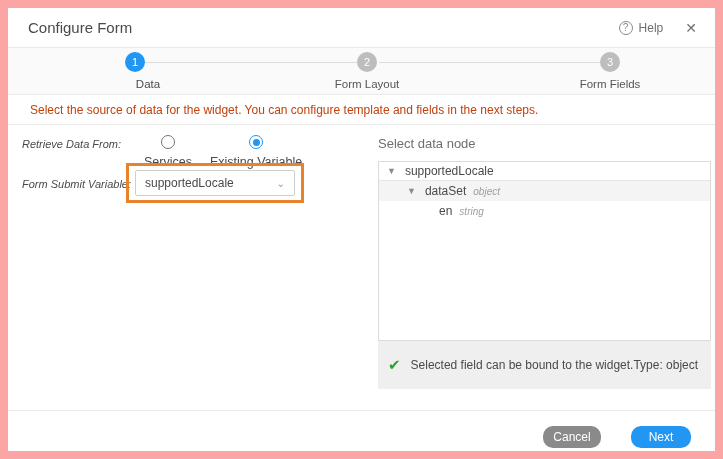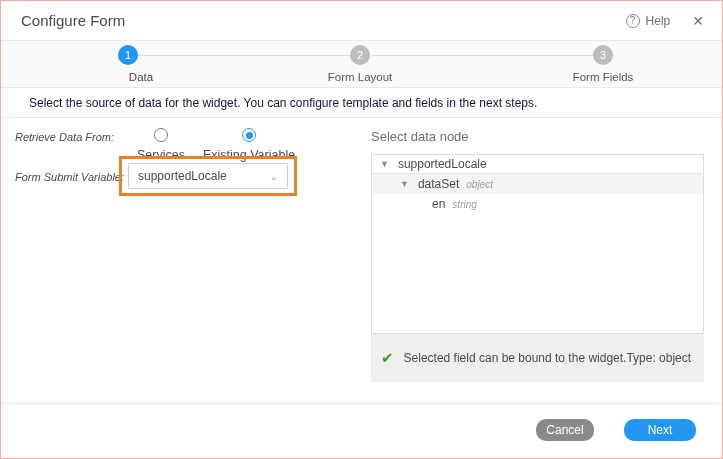--- a/index.html
+++ b/index.html
@@ -3,21 +3,21 @@
 <meta charset="utf-8">
 <style>
   * { margin: 0; padding: 0; box-sizing: border-box; }
   html, body { background: #fff; }
   body { font-family: "Liberation Sans", "DejaVu Sans", sans-serif; }
 
   .dialog {
     position: relative;
     width: 723px;
     height: 459px;
-    border: 1px solid #fca5a5;
+    border: 8px solid #fca5a5;
     background: #fff;
     overflow: hidden;
   }
 
   
   .header {
     height: 40px;
     display: flex;
     align-items: center;
     padding: 0 18px 0 20px;
@@ -74,23 +74,23 @@
   }
   .label-1 { left: 140px; color: #4a4a4a; }
   .label-2 { left: 359px; }
   .label-3 { left: 602px; }
 
   
   .description-row {
     height: 30px;
     display: flex;
     align-items: center;
-    padding: 0 28px;
+    padding: 0 22px;
     font-size: 12px;
-    color: #0f172a;
+    color: #c2410c;
     border-bottom: 1px solid #e9e9e9;
     background: #fff;
   }
 
   
   .content {
     position: relative;
     height: 286px;
     border-bottom: 1px solid #e9e9e9;
     background: #fff;
@@ -172,21 +172,21 @@
   .footer { position: relative; height: 48px; background: #fff; }
   .btn {
     position: absolute; top: 15px;
     height: 22px;
     border: none; border-radius: 10px;
     font-size: 12px; color: #fff;
     font-family: "Liberation Sans", "DejaVu Sans", sans-serif;
     cursor: pointer;
   }
   .btn-cancel { left: 535px; width: 58px; background: #8a8a8a; }
-  .btn-next { left: 623px; width: 72px; background: #2196f3; }
+  .btn-next { left: 623px; width: 60px; background: #2196f3; }
 </style>
 </head>
 <body>
 
 <div class="dialog">
 
   <div class="header">
     <div class="title">Configure Form</div>
     <div class="help-wrap">
       <span class="help-circle">?</span>

